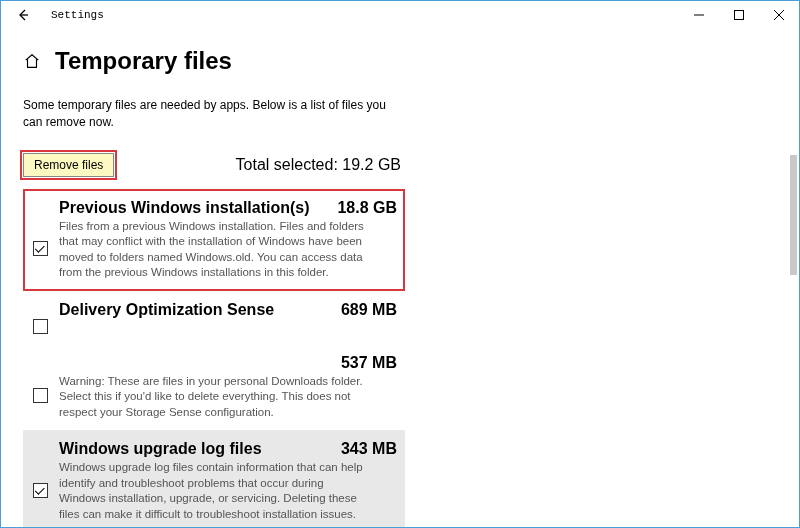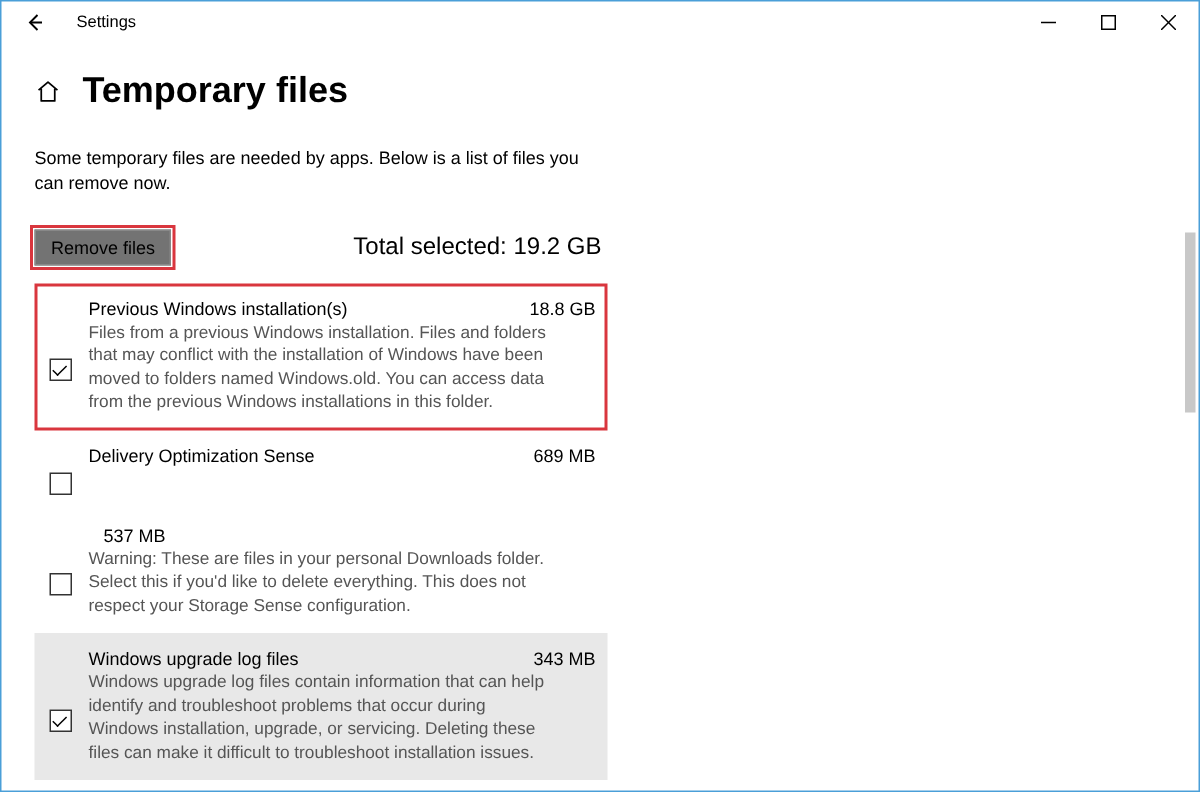--- a/index.html
+++ b/index.html
@@ -12,20 +12,21 @@
     height: 528px;
     overflow: hidden;
     border: 1px solid #4a9fd8;
     position: relative;
   }
   .titlebar {
     display: flex;
     align-items: center;
     height: 28px;
     padding-left: 8px;
+    font-family: Liberation Mono, monospace;
   }
   .back-arrow {
     width: 28px; height: 28px;
     display: flex; align-items: center; justify-content: center;
     cursor: pointer;
   }
   .appname {
     font-size: 11px;
     padding-left: 14px;
     color: #000;
@@ -64,21 +65,21 @@
     line-height: 1.4;
     max-width: 370px;
   }
   .action-row {
     margin-top: 22px;
     display: flex;
     align-items: center;
     width: 378px;
   }
   .remove-btn {
-    background: #737373;
+    background: #fef9c3;
     border: 1px solid #888;
     padding: 4px 10px;
     font-size: 12px;
     cursor: pointer;
     outline: 2px solid #d9363e;
     outline-offset: 1px;
   }
   .total-selected {
     margin-left: auto;
     font-size: 16px;
@@ -117,22 +118,23 @@
     border-left: 1.8px solid #000;
     border-bottom: 1.8px solid #000;
     transform: rotate(-45deg) translate(0,-1px);
   }
   .item-body {
     flex: 1;
     padding-left: 6px;
   }
   .item-header {
     display: flex;
-    font-weight: 400;
-    font-size: 12px;
+    font-weight: 700;
+    font-size: 16px;
+    justify-content: flex-end;
   }
   .item-title { flex: 1; }
   .item-size { padding-left: 10px; }
   .item-desc {
     font-size: 11.5px;
     color: #555;
     line-height: 1.35;
     margin-top: 2px;
     max-width: 310px;
   }

